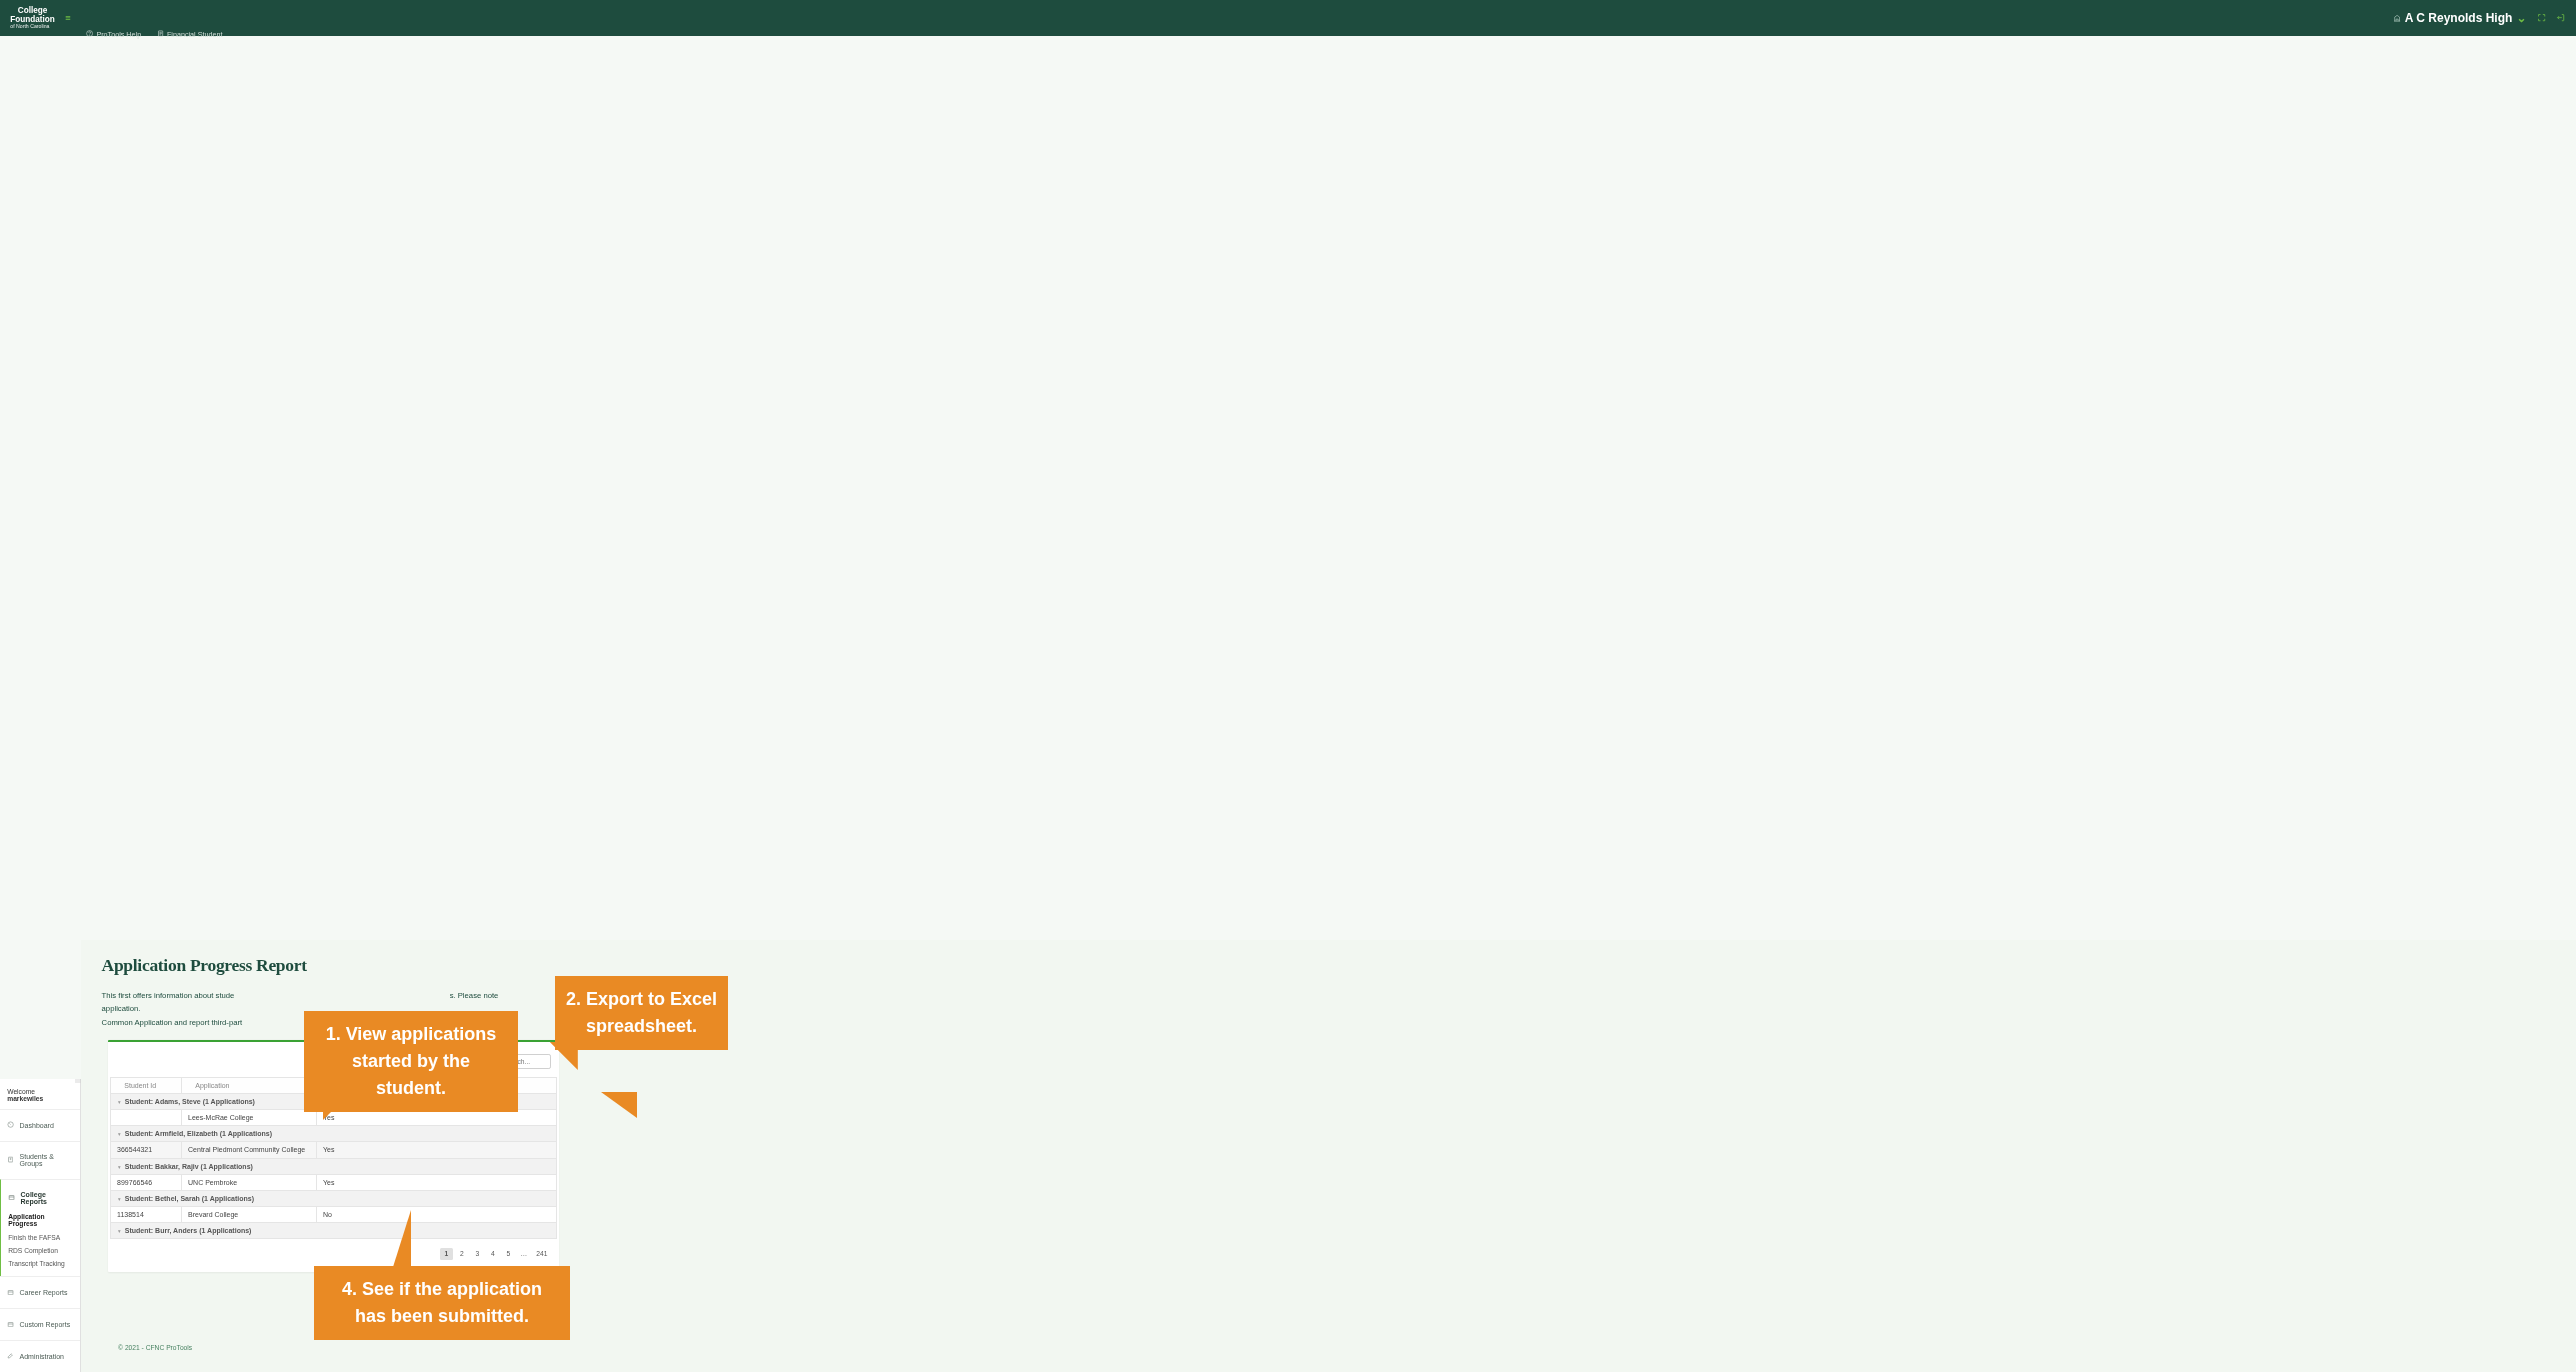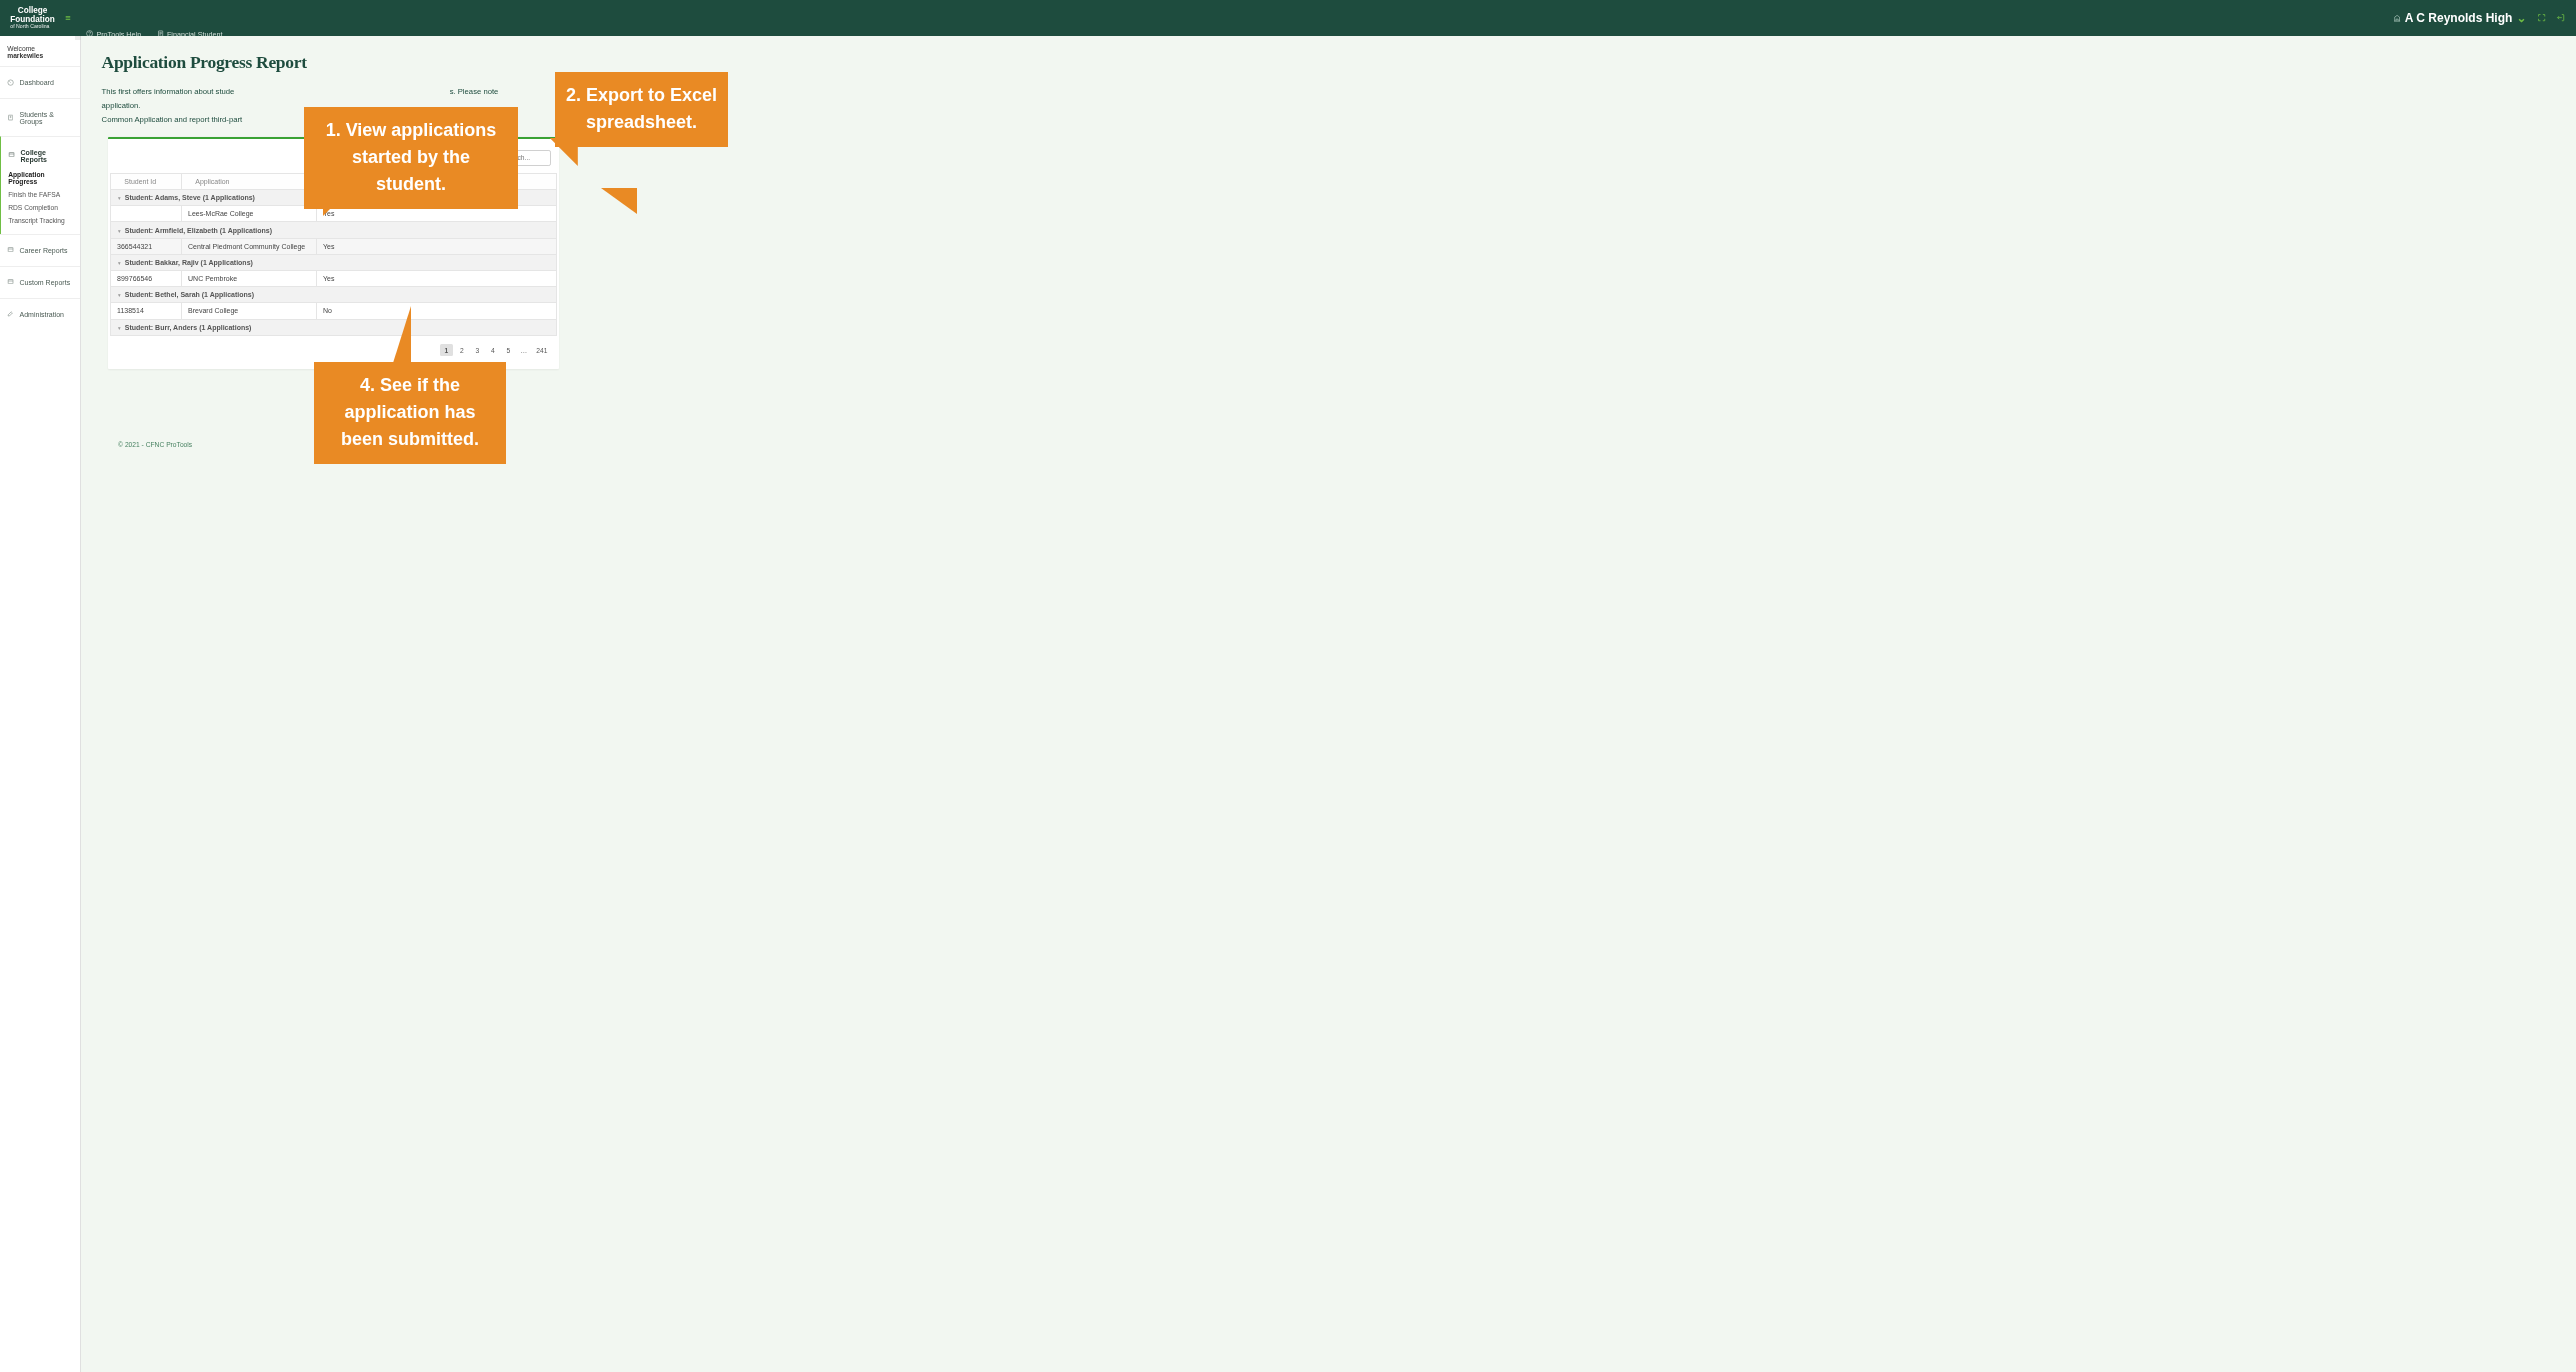--- a/index.html
+++ b/index.html
@@ -58,20 +58,21 @@
       font-size: 12px;
       cursor: pointer;
     }
     .school-selector .chev { color: #6fbe44; }
     .top-icon { color: #6fbe44; font-size: 9.3px; cursor: pointer; }
 
     .layout {
       display: flex;
       min-height: calc(100vh - 36px);
       position: relative;
+      align-items: flex-end;
     }
     .sidebar {
       width: 81px;
       background: #fff;
       border-right: 0.5px solid #e0e0e0;
       font-size: 7px;
       position: relative;
     }
     .sidebar::before {
       content: "";
@@ -296,21 +297,21 @@
       width: 0;
       transform: translate( -5.2px, -1px);
     }
     .c3 { top: 152px; left: 552px; width: 241px; padding: 12.4px 15.5px; }
     .c3-ptr {
       top: 152px;
       left: 520px;
       border-bottom: 26px solid transparent;
       border-right: 36px solid #e98a24;
     }
-    .c4 { top: 326px; left: 233px; width: 192px; text-align: center; }
+    .c4 { top: 326px; left: 233px; width: 256px; text-align: center; }
     .c4-ptr {
       top: 270px;
       left: 312px;
       border-bottom: 57px solid #e98a24;
       border-left: 18px solid transparent;
       border-right: 0;
     }
     .icon-svg { display: block; }
   </style>
 </head>

